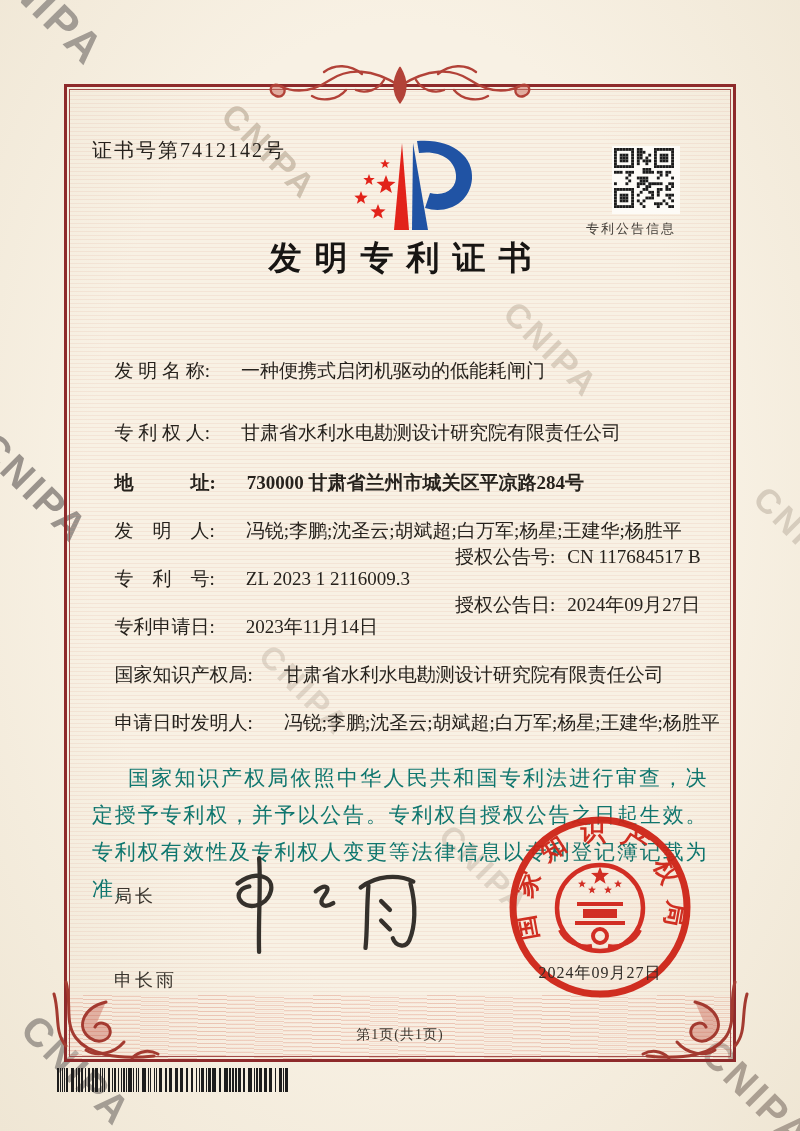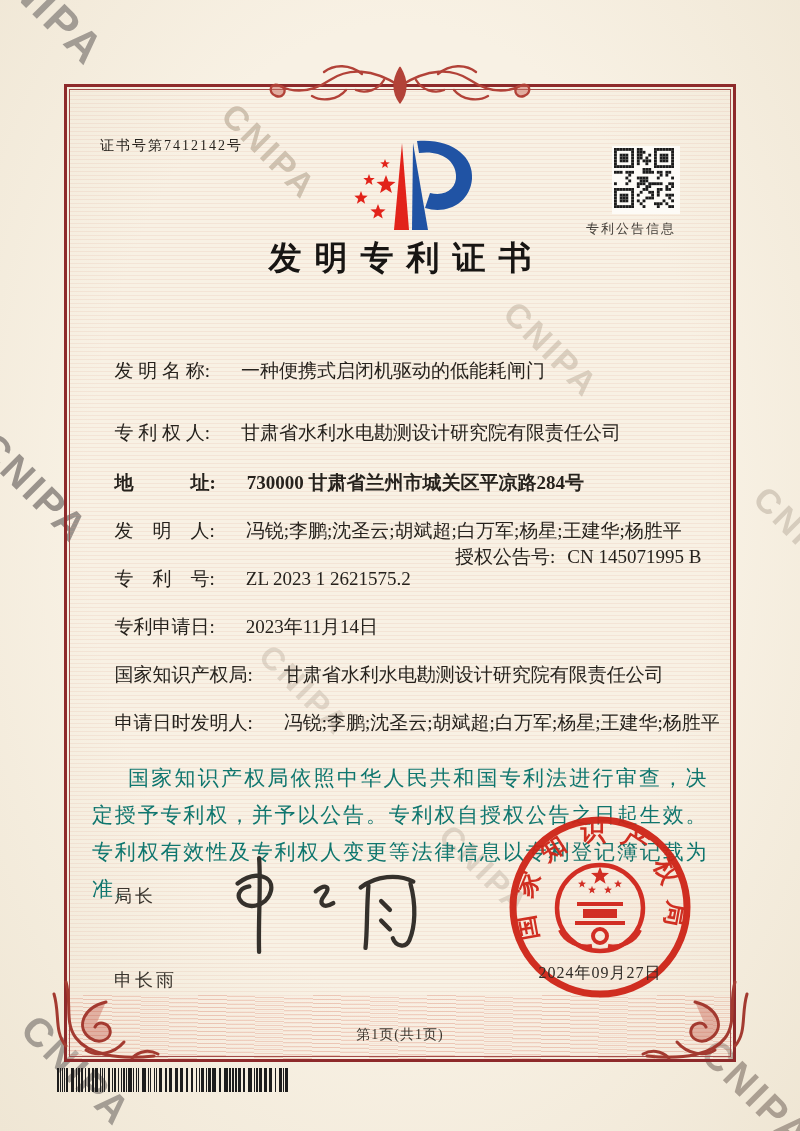--- a/index.html
+++ b/index.html
@@ -14,21 +14,21 @@
   .frame{left:64px;top:84px;width:666px;height:972px;border:3px solid #8e2a2b;}
   .frame-inner{position:absolute;inset:2px;border:1px solid #a34c4a;}
   .inner-texture{left:70px;top:90px;width:660px;height:966px;
     background:repeating-linear-gradient(0deg, rgba(222,158,140,0.16) 0 1px, rgba(0,0,0,0) 1px 4px);}
   .bottom-waves{left:68px;top:995px;width:664px;height:64px;
     background:repeating-linear-gradient(2deg, rgba(226,150,130,0.38) 0 1px, rgba(250,235,225,0.25) 1px 4px);}
   
   .wm{position:absolute;font-family:"Liberation Sans","DejaVu Sans",sans-serif;font-weight:bold;
       letter-spacing:3px;transform:rotate(45deg);white-space:nowrap;pointer-events:none;}
   
-  .cert-no{left:100px;top:137px;font-size:14px;letter-spacing:2px;color:#26221d;}
+  .cert-no{left:92px;top:137px;font-size:20px;letter-spacing:2px;color:#26221d;}
   .qr-wrap{left:612px;top:146px;width:64px;height:64px;background:#fdfbf7;padding:2px;}
   .qr-caption{left:586px;top:220px;width:120px;font-size:13px;letter-spacing:2px;color:#45403a;}
   .title{left:0;right:0;top:236px;text-align:center;font-size:33px;font-weight:bold;
          letter-spacing:13px;text-indent:13px;color:#171513;}
   
   .row{position:absolute;left:105px;font-size:19px;white-space:pre;color:#26221d;}
   .row .val{margin-left:31px;}
   .pair2{position:absolute;left:350px;top:0;white-space:pre;}
   .pair2 .val{margin-left:12px;}
   
@@ -326,25 +326,26 @@
 <div class="row" style="top:398px;">
   <span class="lbl">专 利 权 人:</span><span class="val">甘肃省水利水电勘测设计研究院有限责任公司</span>
 </div>
 <div class="row" style="top:448px;font-weight:bold;">
   <span class="lbl">地            址:</span><span class="val">730000 甘肃省兰州市城关区平凉路284号</span>
 </div>
 <div class="row" style="top:496px;">
   <span class="lbl">发    明    人:</span><span class="val">冯锐;李鹏;沈圣云;胡斌超;白万军;杨星;王建华;杨胜平</span>
 </div>
 <div class="row" style="top:544px;">
-  <span class="lbl">专    利    号:</span><span class="val">ZL 2023 1 2621575.2</span>
-  <span class="pair2"><span class="lbl">授权公告号:</span><span class="val">CN 145071995 B</span></span>
+  <span class="lbl">专    利    号:</span><span class="val">ZL 2023 1 2116009.3</span>
+  <span class="pair2"><span class="lbl">授权公告号:</span><span class="val">CN 117684517 B</span></span>
 </div>
 <div class="row" style="top:592px;">
   <span class="lbl">专利申请日:</span><span class="val">2023年11月14日</span>
+  <span class="pair2"><span class="lbl">授权公告日:</span><span class="val">2024年09月27日</span></span>
 </div>
 <div class="row" style="top:640px;">
   <span class="lbl">国家知识产权局:</span><span class="val">甘肃省水利水电勘测设计研究院有限责任公司</span>
 </div>
 <div class="row" style="top:688px;">
   <span class="lbl">申请日时发明人:</span><span class="val">冯锐;李鹏;沈圣云;胡斌超;白万军;杨星;王建华;杨胜平</span>
 </div>
 
 <div class="abs statement">国家知识产权局依照中华人民共和国专利法进行审查，决定授予专利权，并予以公告。专利权自授权公告之日起生效。专利权有效性及专利权人变更等法律信息以专利登记簿记载为准。</div>
 

